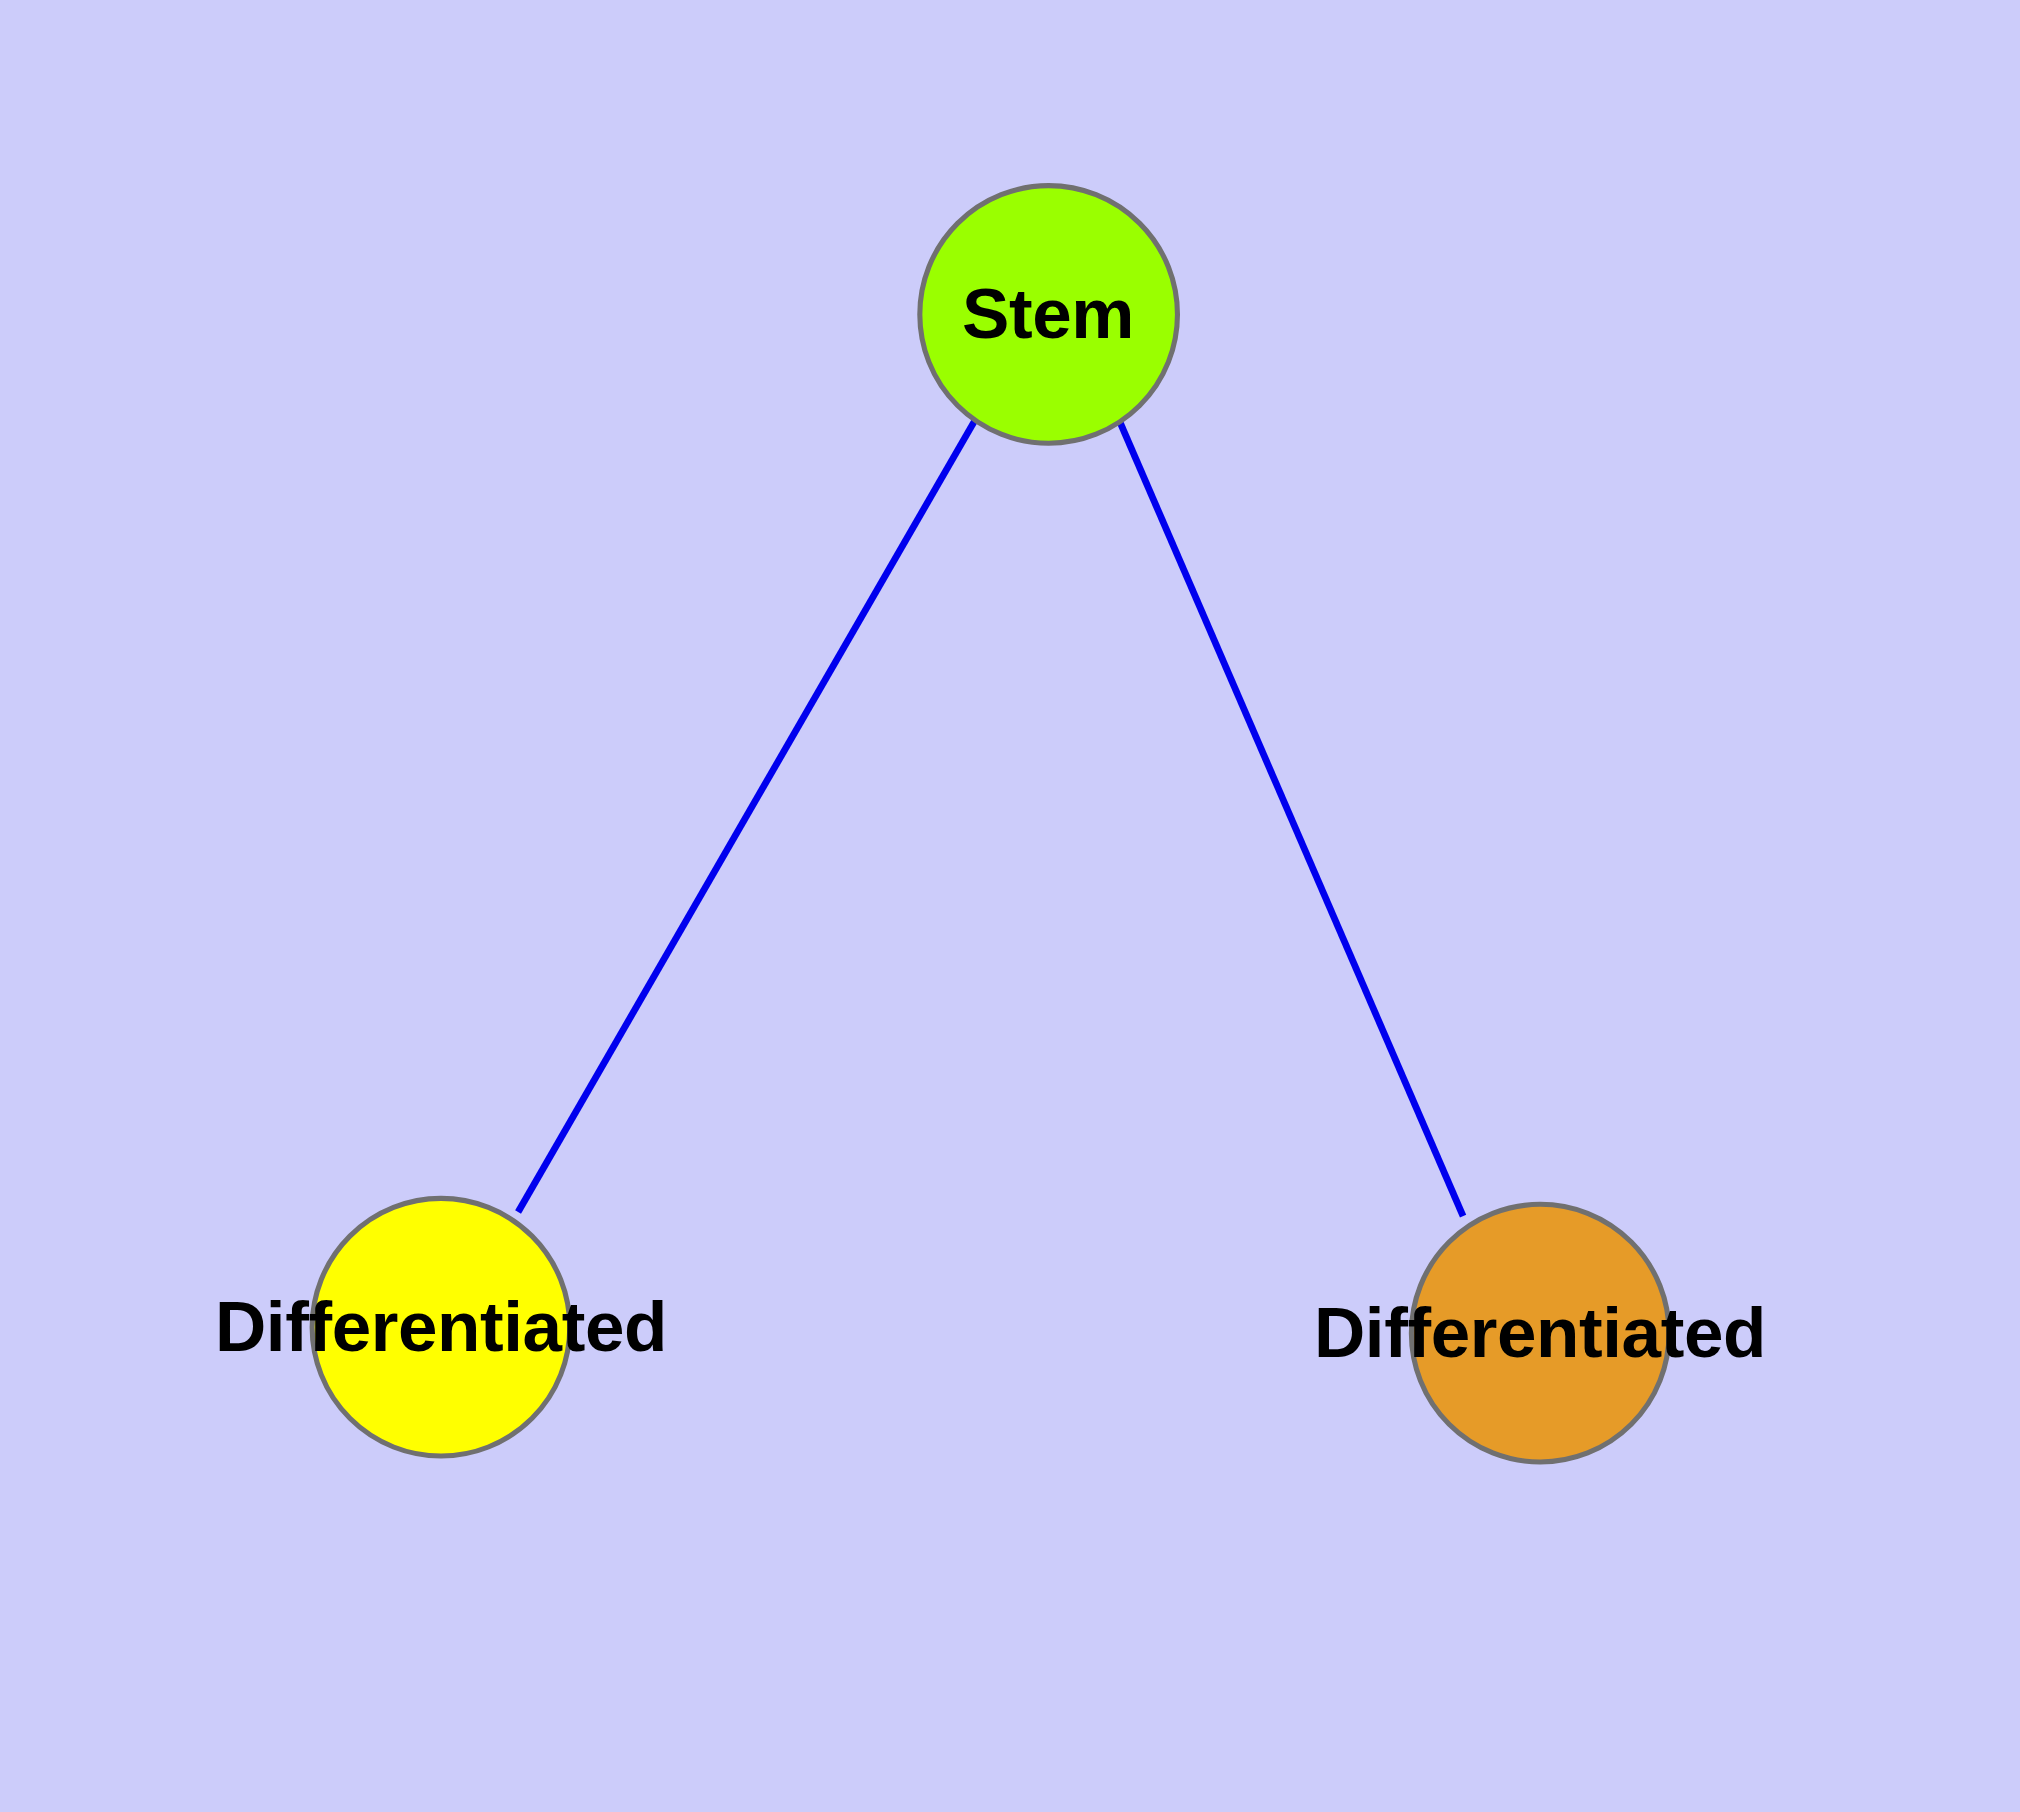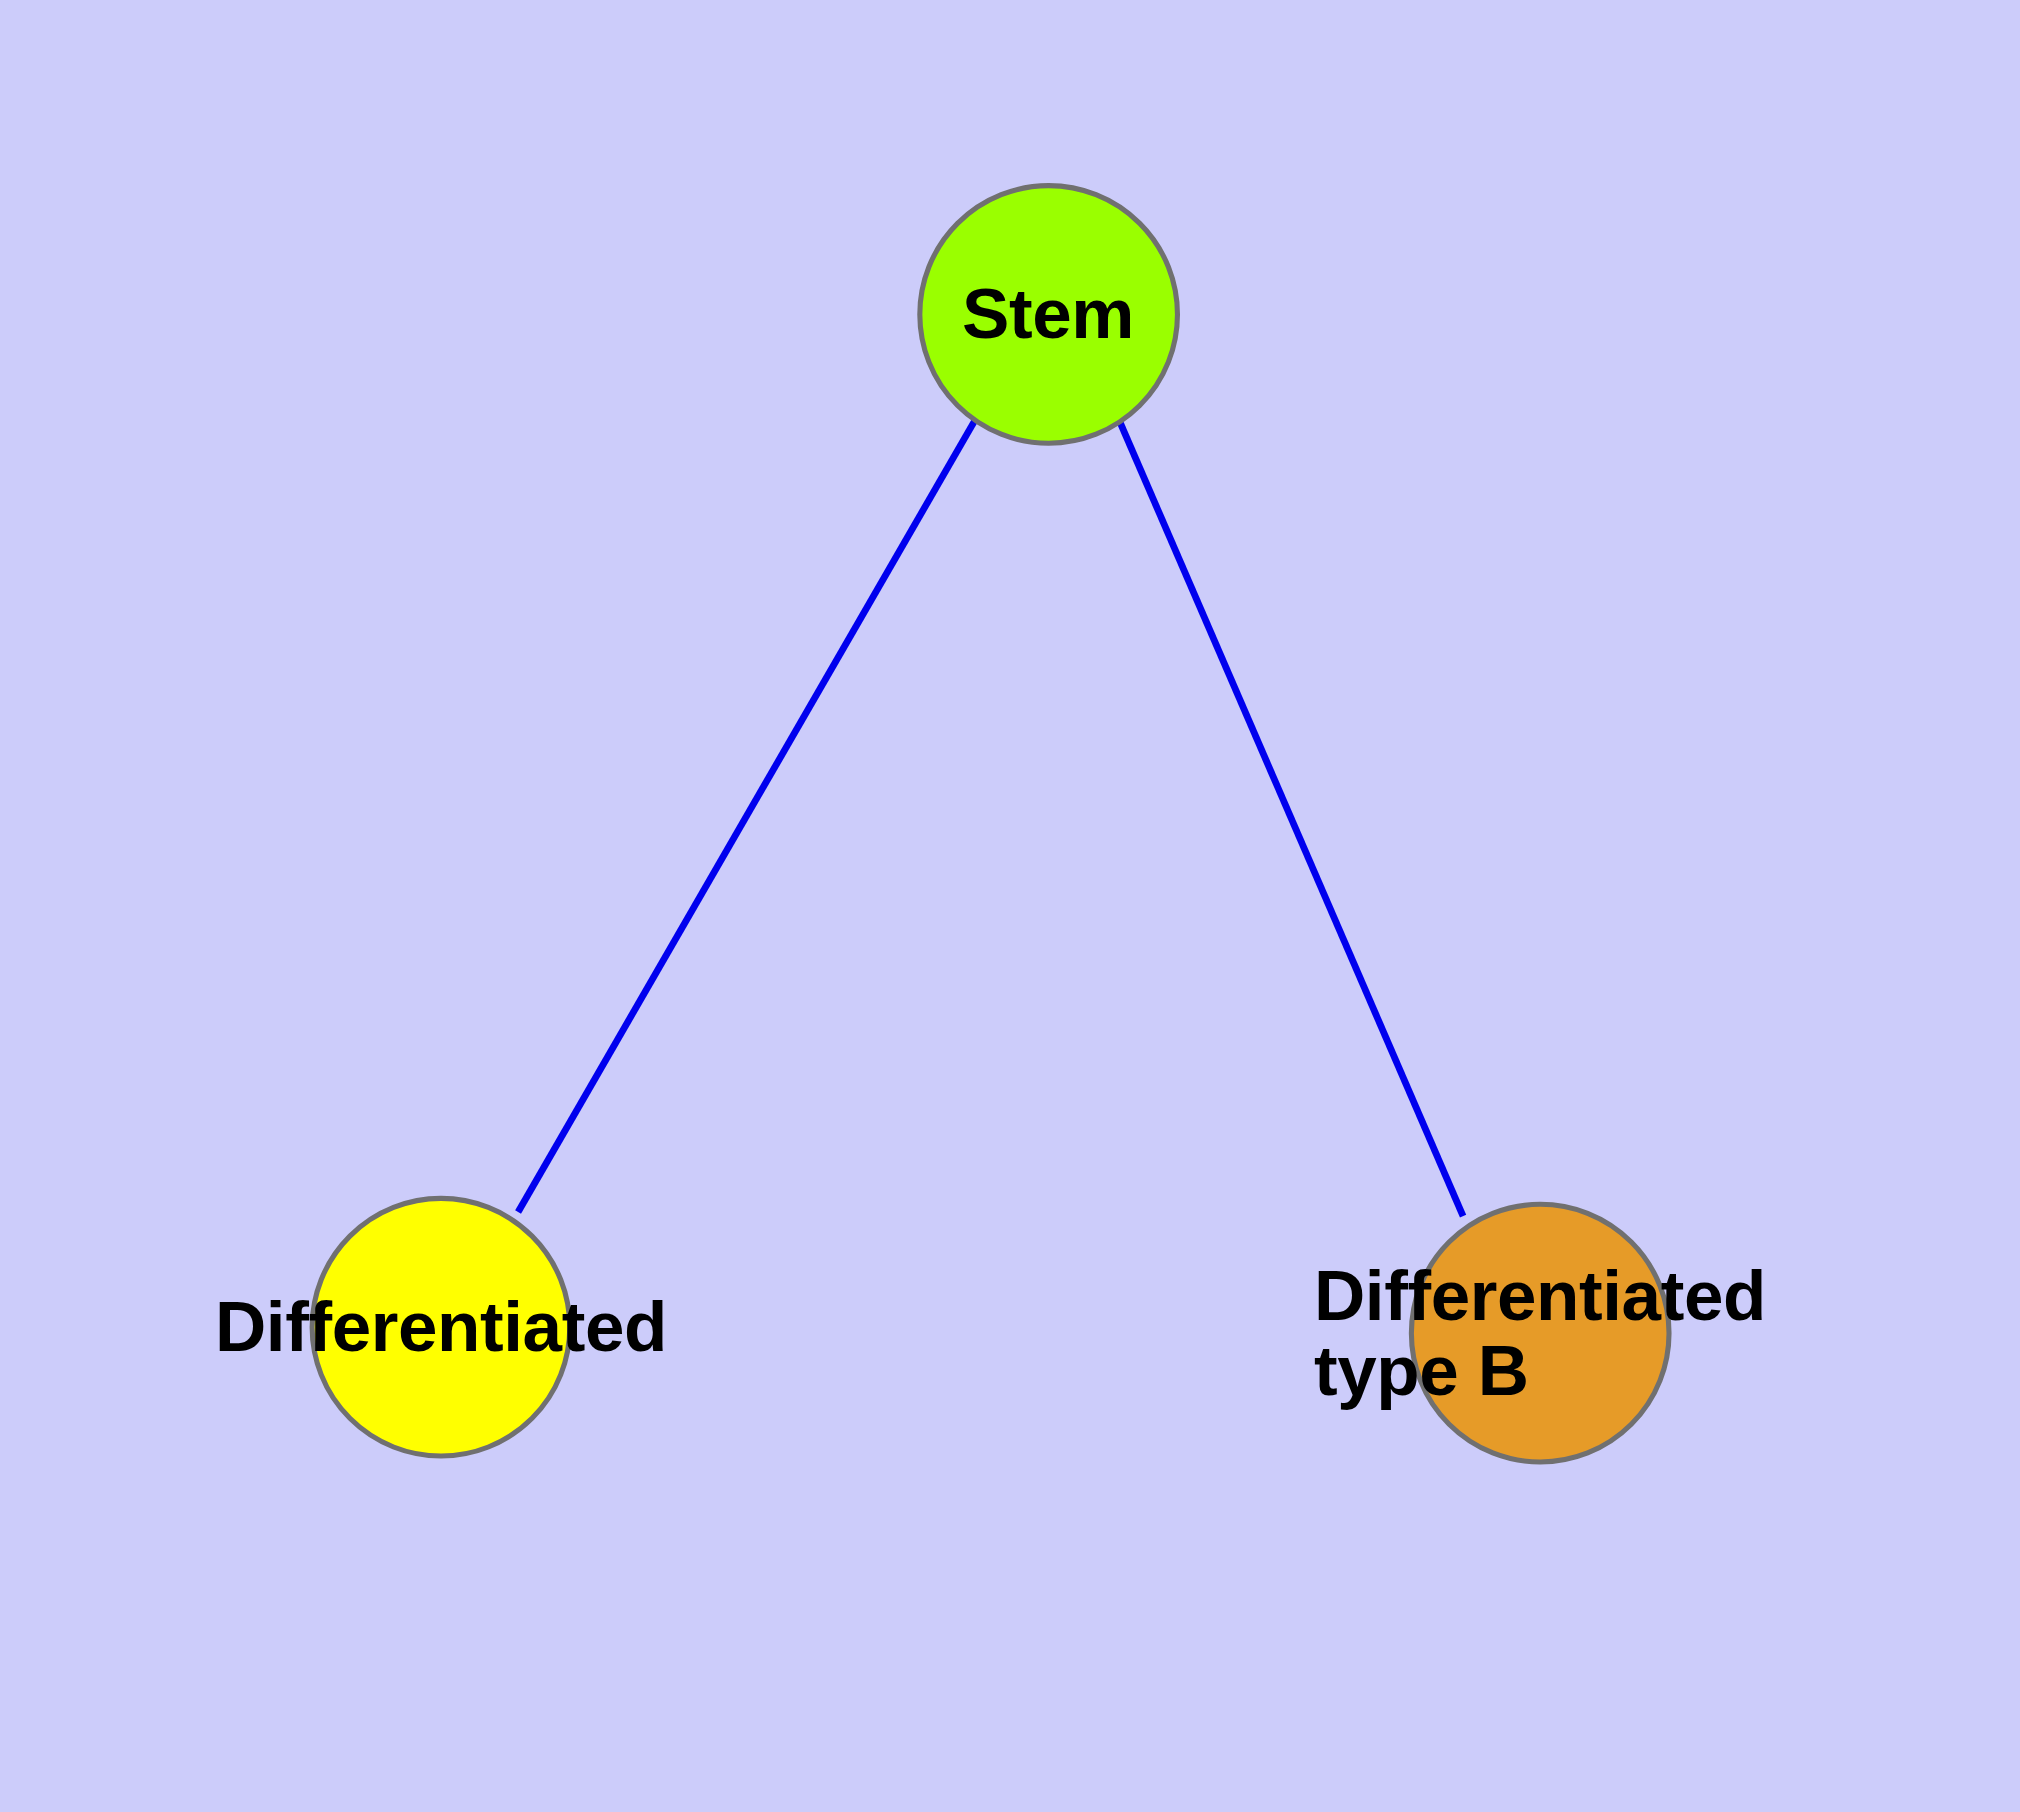--- a/index.html
+++ b/index.html
@@ -22,20 +22,21 @@
     background: #ccccfa;
   }
   #graph-svg {
     position: absolute;
     left: 0; top: 0;
     width: 2021px;
     height: 1812px;
   }
   .node-label {
     position: absolute;
+    text-align: center;
     font-weight: bold;
     color: #000000;
     line-height: 1.06;
     white-space: nowrap;
     pointer-events: none;
     letter-spacing: -0.4px;
   }
   .node-label .lbl-line { display: block; }
   #label-stem {
     left: 1048px;
@@ -78,17 +79,16 @@
   <div class="node-label" id="label-stem">
     <span class="lbl-line">Stem</span>
   </div>
 
   <div class="node-label" id="label-type-a">
     <span class="lbl-line">Differentiated</span>
   </div>
 
   <div class="node-label" id="label-type-b">
     <span class="lbl-line">Differentiated</span>
-    <span class="lbl-line">type B</span>
   </div>
 
 </div>
 
 
 </body></html>

